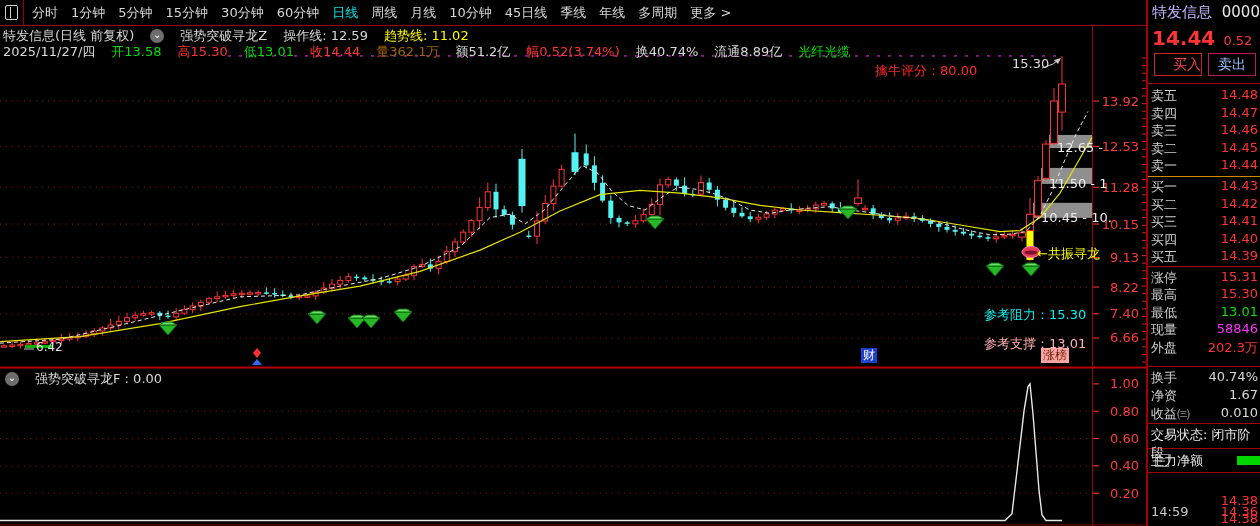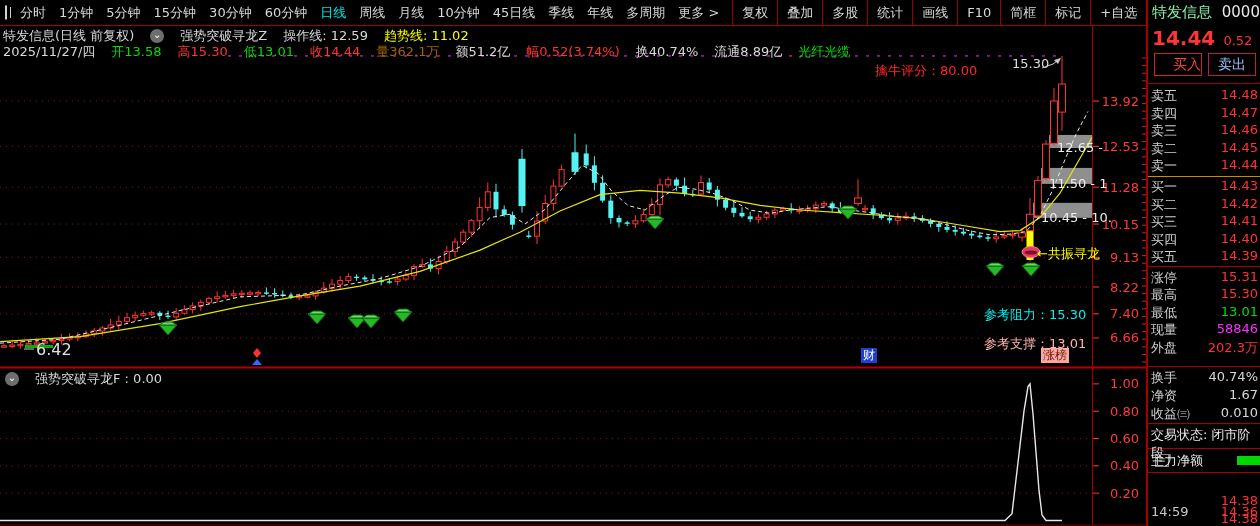--- a/index.html
+++ b/index.html
@@ -436,32 +436,20 @@
       <span class="pitem active">日线</span>
       <span class="pitem">周线</span>
       <span class="pitem">月线</span>
       <span class="pitem">10分钟</span>
       <span class="pitem">45日线</span>
       <span class="pitem">季线</span>
       <span class="pitem">年线</span>
       <span class="pitem">多周期</span>
       <span class="pitem">更多 &gt;</span>
     </div>
-  <div class="tb-actions" id="actions">
-      <span class="tcell">复权</span>
-      <span class="tcell">叠加</span>
-      <span class="tcell">多股</span>
-      <span class="tcell">统计</span>
-      <span class="tcell">画线</span>
-      <span class="tcell">F10</span>
-      <span class="tcell">简框</span>
-      <span class="tcell">标记</span>
-      <span class="tcell">+自选</span>
-      <span class="tcell">返回</span>
-    </div>
 </div>
 
 <div class="inforow" style="top:27px;">
   <span>特发信息(日线 前复权)</span>
   <span class="chev">⌄</span>
   <span>强势突破寻龙Z</span>
   <span>操作线: 12.59</span>
   <span style="color:#ffff00;">趋势线: 11.02</span>
 </div>
 
@@ -479,30 +467,30 @@
     <span style="color: rgb(0, 221, 0);">光纤光缆</span>
   </div>
 
 <div class="ann" style="left:875px;top:62px;color:#ff2525;">擒牛评分：80.00</div>
 <div class="ann" style="left:1012px;top:56px;color:#dcdcdc;">15.30</div>
 <div class="ann" style="left:1037px;top:245px;color:#ffff00;">←共振寻龙</div>
 <div class="ann" style="left:984px;top:306px;color:#00f0f0;">参考阻力：15.30</div>
 <div class="ann" style="left:984px;top:335px;color:#ffb0b0;">参考支撑：13.01</div>
 <div class="ann badge" style="left:861px;top:348px;background:#1e3fd0;color:#fff;">财</div>
 <div class="ann badge" style="left:1041px;top:348px;background:#fca5a5;color:#6b1f00;">涨榜</div>
-<div class="ann" style="left:36px;top:340px;color:#e0e0e0;font-size:16px;">6.42</div>
+<div class="ann" style="left:36px;top:340px;color:#e0e0e0;font-size:12px;">6.42</div>
 
 <div class="inforow" style="top:370px;left:5px;">
   <span class="chev">⌄</span>
   <span>强势突破寻龙F : 0.00</span>
 </div>
 
 <div class="rp" id="rpanel">
   <div class="rp-name">
-    <span style="color:#86efac;margin-top:12px;">特发信息</span>
+    <span style="color:#c4b5fd;margin-top:12px;">特发信息</span>
     <span style="color:#e8e8e8;margin-left:5px;">000070</span>
   </div>
   <div class="rp-price">
     <span style="color:#ff3434;font-size:20px;font-weight:bold;">14.44</span>
     <span style="color:#ff3434;margin-left:4px;">0.52</span>
     <span style="color:#ff3434;margin-left:3px;">3.74%</span>
   </div>
   <div class="btn btn-buy">买入</div>
   <div class="btn btn-sell">卖出</div>
   <div class="hline" style="top:83px;"></div>

